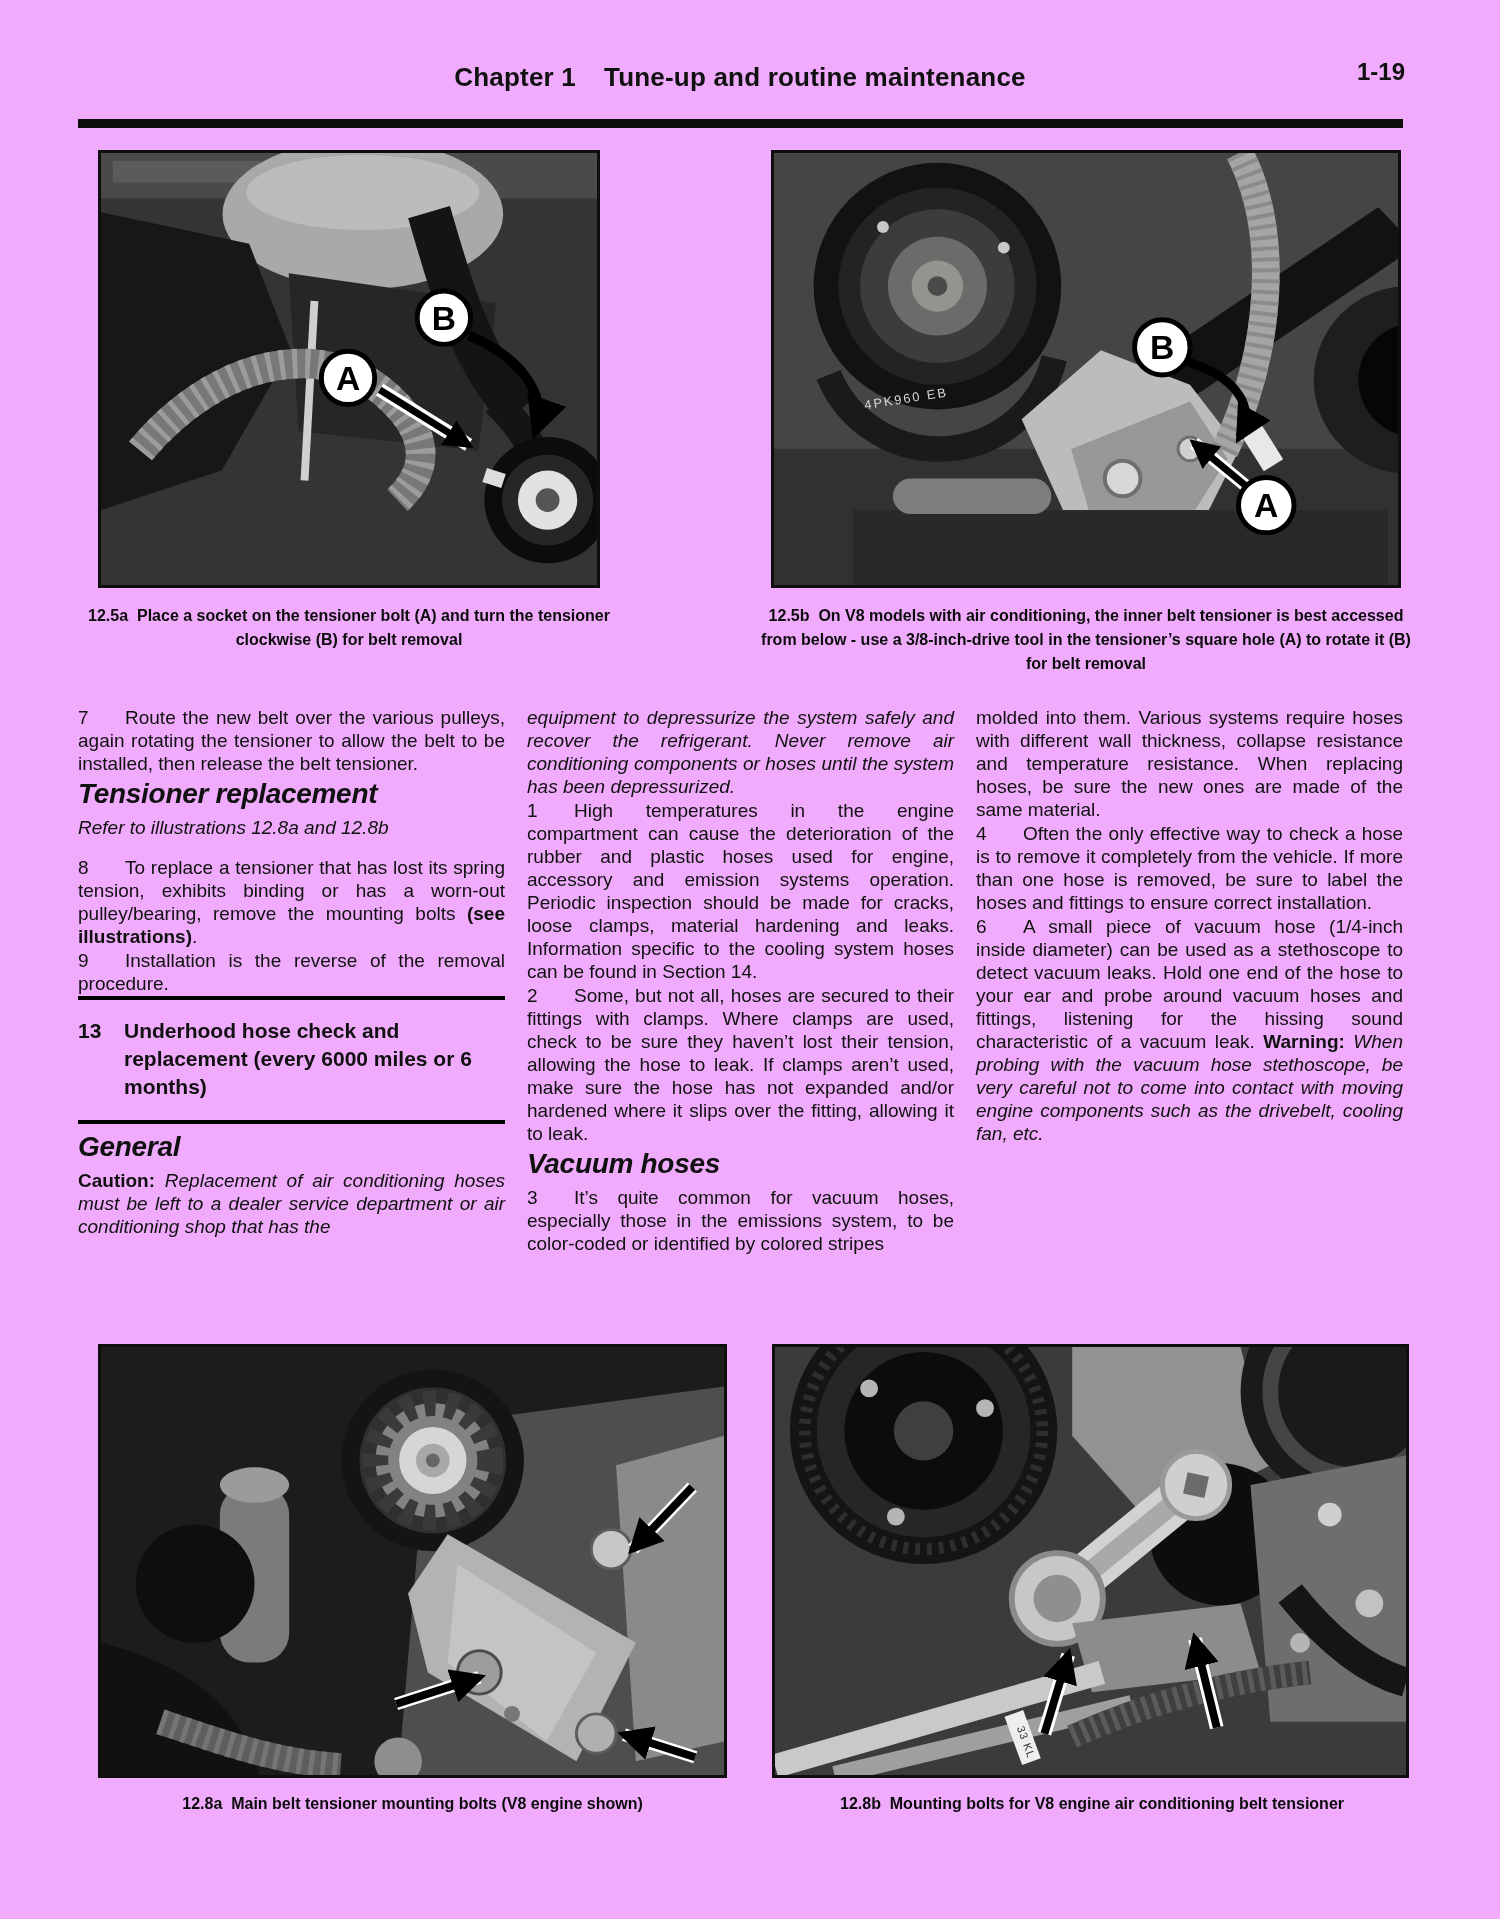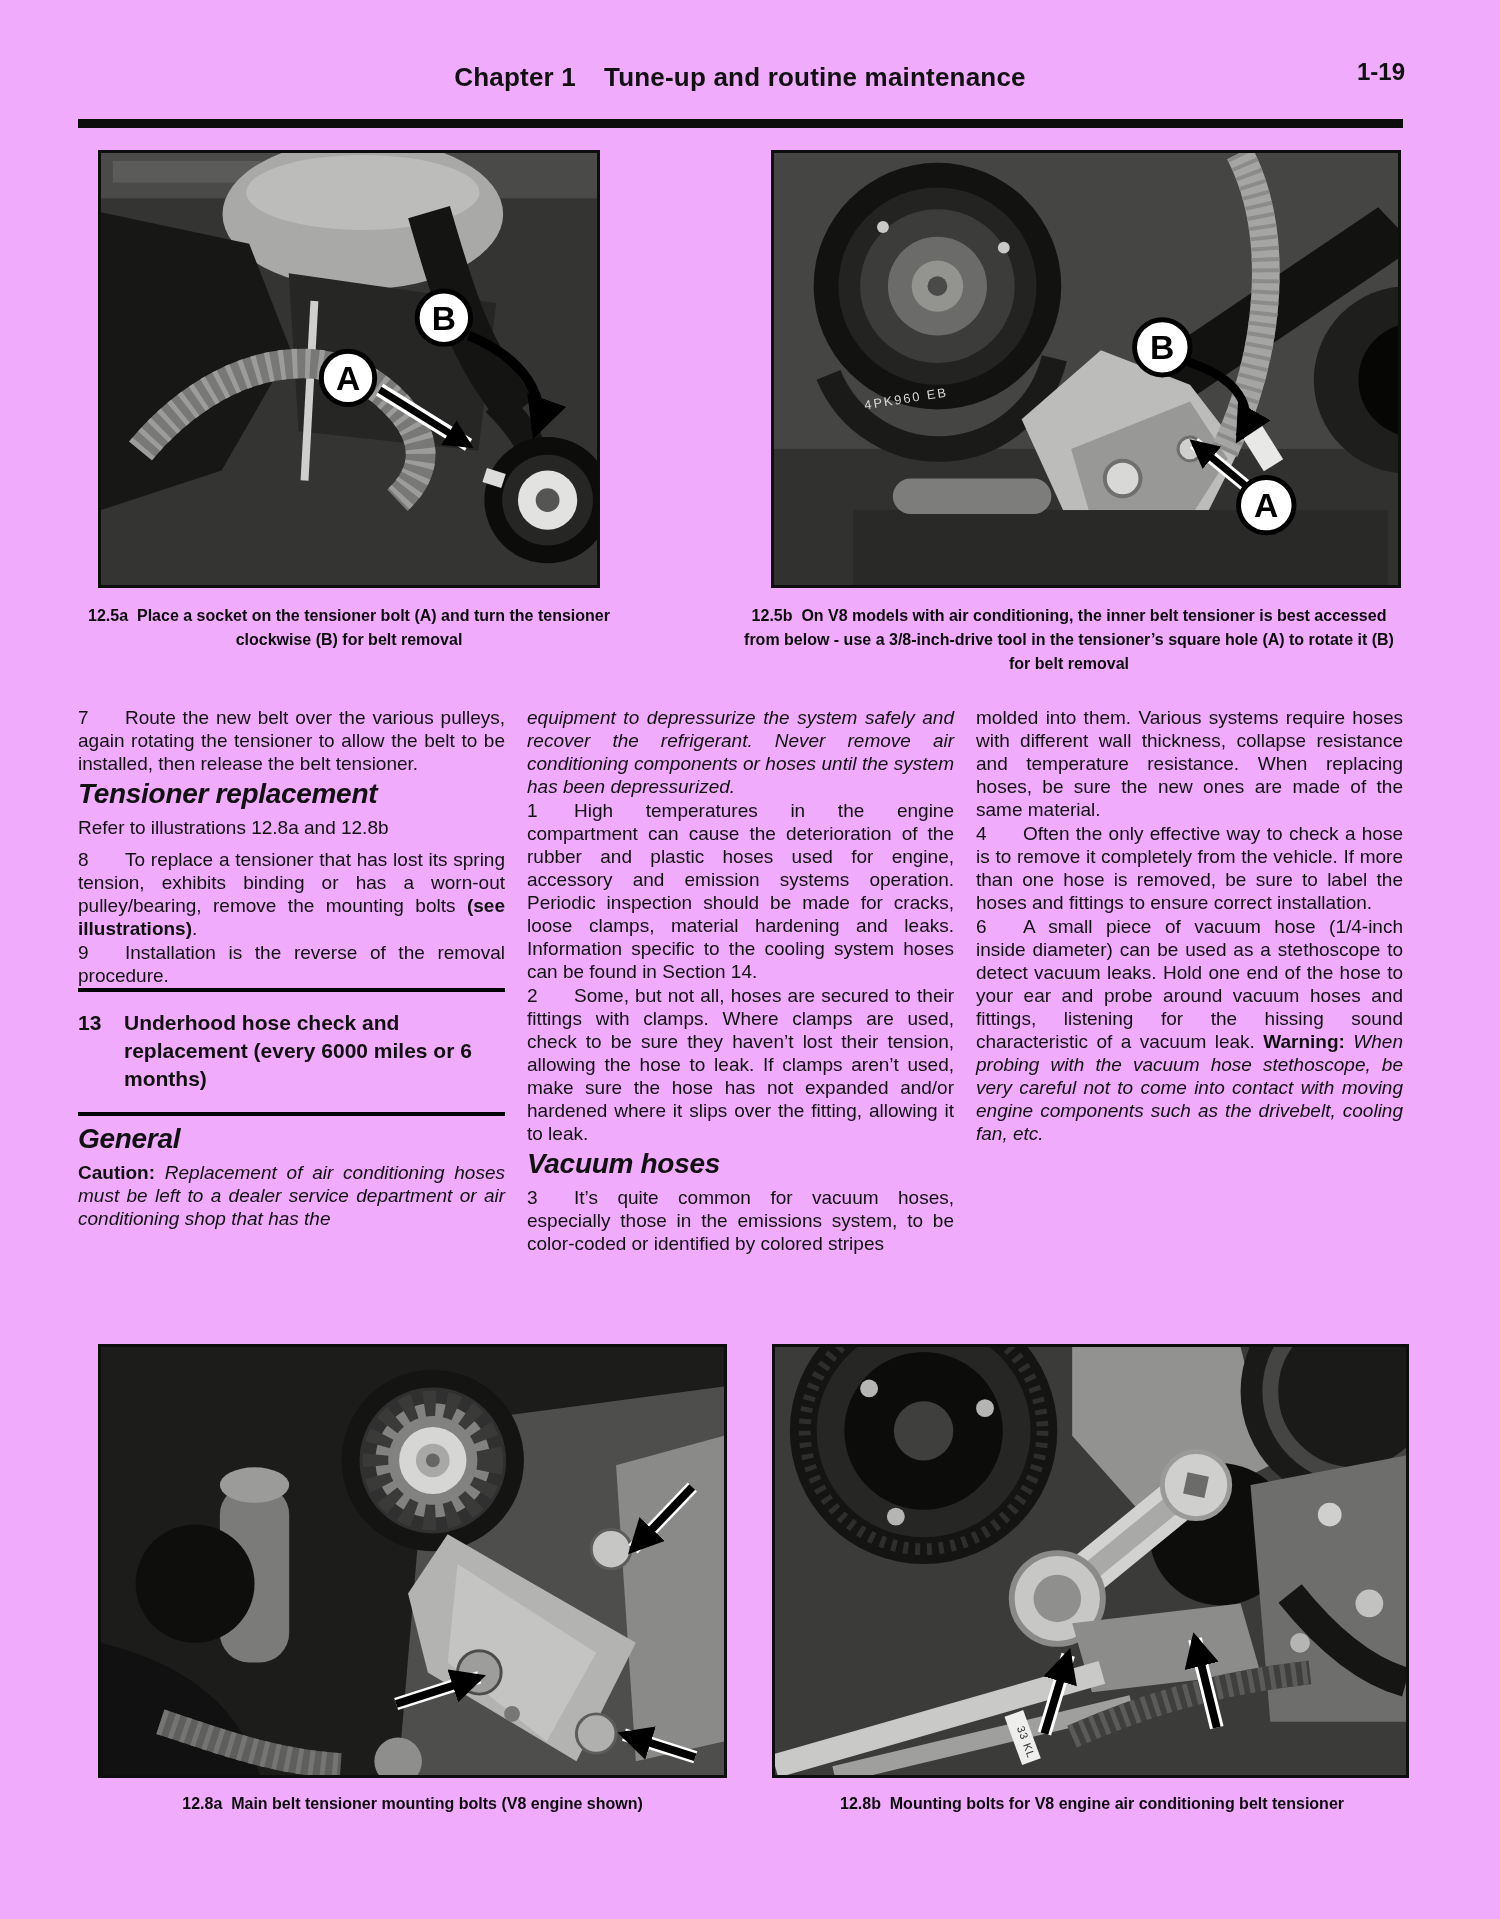--- a/index.html
+++ b/index.html
@@ -18,32 +18,32 @@
   .photo{position:absolute;border:3px solid #0e0e0e;box-sizing:border-box;background:#2f2f2d;}
   .photo svg{display:block;width:100%;height:100%;}
   .f1{left:98px;top:150px;width:502px;height:438px;}
   .f2{left:771px;top:150px;width:630px;height:438px;}
   .f3{left:98px;top:1344px;width:629px;height:434px;}
   .f4{left:772px;top:1344px;width:637px;height:434px;}
 
   .caption{position:absolute;text-align:center;font-weight:bold;
     font-size:16px;line-height:24px;color:#0c0c0c;}
   .cap1{left:88px;top:604px;width:522px;}
-  .cap2{left:744px;top:604px;width:650px;}
+  .cap2{left:761px;top:604px;width:650px;}
   .cap3{left:88px;top:1792px;width:649px;}
   .cap4{left:742px;top:1792px;width:700px;}
 
   
   .cols{position:absolute;left:78px;top:706px;width:1325px;display:flex;gap:22px;}
   .col{width:427px;flex:none;font-size:19px;line-height:23px;}
   .para{text-align:justify;margin:0 0 1px 0;}
   .pnum{display:inline-block;min-width:47px;}
   .h2{font-size:28px;line-height:30px;font-weight:bold;font-style:italic;
       margin:4px 0 7px 0;letter-spacing:-.3px;}
-  .refer{margin:0 0 9px 0;}
+  .refer{font-style:italic;margin:0 0 17px 0;}
   .b{font-weight:bold;}
   .i{font-style:italic;}
   .section-head{border-top:4px solid #000;border-bottom:4px solid #000;
      margin-bottom:8px;padding:17px 0 19px 0;
      display:flex;font-weight:bold;font-size:21px;line-height:28px;}
   .sec-num{width:46px;flex:none;}
   .sec-text{flex:1;}
 
   
   text.lbl{font-family:"Liberation Sans",sans-serif;font-weight:bold;font-size:34px;fill:#000;}

